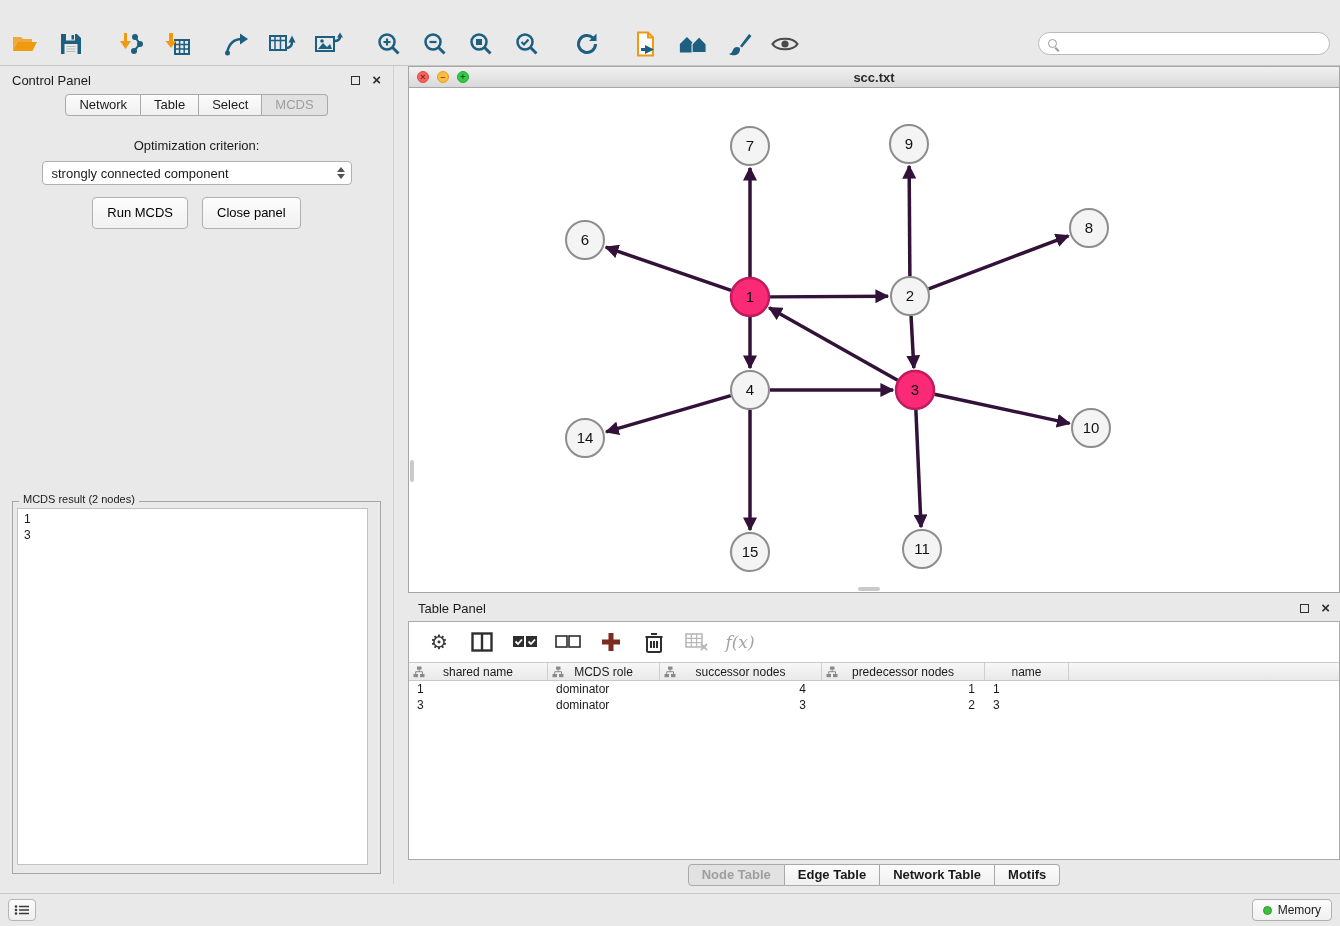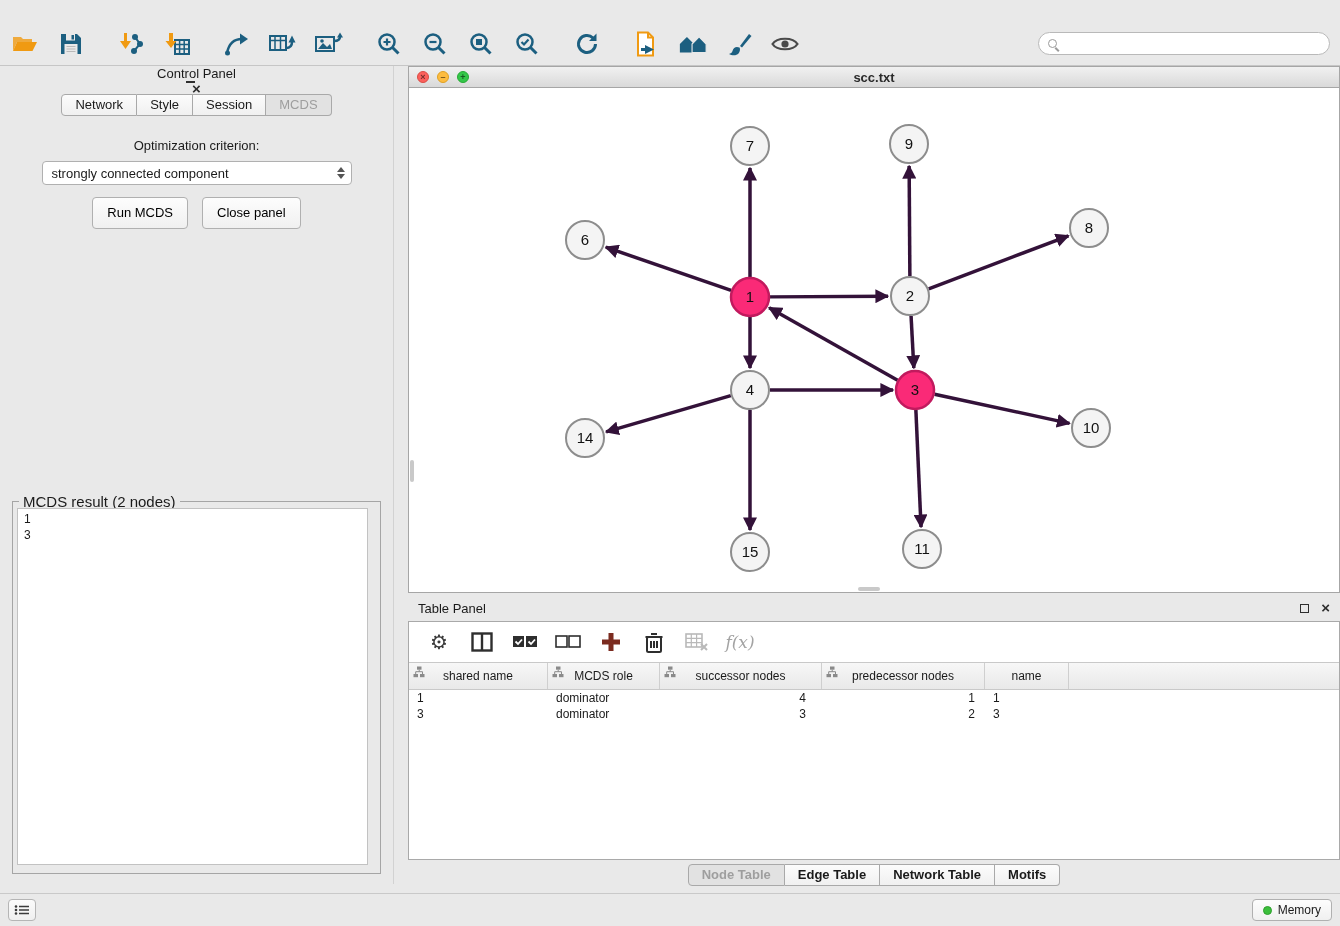--- a/index.html
+++ b/index.html
@@ -25,21 +25,21 @@
   .search-box { margin-left:auto; margin-right:10px; width:292px; height:23px;
     background:#fff; border:1px solid #b9b9b9; border-radius:12px;
     display:flex; align-items:center; padding:0 9px; }
   .mag { position:relative; width:9px; height:9px; border:1.5px solid #9a9a9a; border-radius:50%; flex:0 0 auto; }
   .mag::after { content:""; position:absolute; left:7px; top:7px; width:5px; height:1.5px; background:#9a9a9a; transform:rotate(45deg); transform-origin:0 0; }
   .search-box input { border:none; outline:none; background:transparent; margin-left:6px; flex:1; font-size:12px; font-family:"Liberation Sans", sans-serif; }
 
   
   .control-panel { position:absolute; left:0; top:66px; width:394px; height:818px;
     background:#e9e9e9; border-right:1px solid #d2d2d2; }
-  .panel-header { height:28px; display:flex; align-items:center; padding:0 12px; font-size:13px;flex-direction:column; }
+  .panel-header { height:28px; display:flex; align-items:center; padding:0 12px; font-size:13px; }
   .panel-header .spacer { flex:1; }
   .winbtn-float { width:9px; height:9px; border:1.5px solid #2e2e2e; display:inline-block; margin-right:12px; cursor:default; }
   .winbtn-close { font-size:15px; font-weight:bold; line-height:12px; color:#2e2e2e; cursor:default; }
   .seg { display:flex; justify-content:center; }
   .seg .tab { border:1px solid #a9a9a9; border-left:none; padding:2px 13px; font-size:13px;
     background:linear-gradient(#fcfcfc,#f0f0f0); color:#1a1a1a; cursor:default; line-height:16px;text-align:center; }
   .seg .tab:first-child { border-left:1px solid #a9a9a9; border-radius:4px 0 0 4px; }
   .seg .tab:last-child { border-radius:0 4px 4px 0; }
   .seg .tab.active { background:#e2e2e2; color:#9e9e9e; }
   .cp-opt-label { text-align:center; font-size:13px; margin-top:22px; }
@@ -50,21 +50,21 @@
   .updown { display:flex; flex-direction:column; gap:2px; align-items:center; }
   .updown i { width:0; height:0; border-left:4px solid transparent; border-right:4px solid transparent; display:block; }
   .updown .up { border-bottom:5px solid #555; }
   .updown .dn { border-top:5px solid #555; }
   .cp-buttons { display:flex; justify-content:center; gap:14px; margin-top:12px; }
   .btn { height:32px; padding:0 14px; font-size:13px; line-height:20px;
     background:linear-gradient(#fdfdfd,#f0f0f0); border:1px solid #b0b0b0; border-radius:4px; cursor:default; }
   .cp-groupbox { position:absolute; left:12px; right:12px; top:435px; bottom:10px;
     border:1px solid #a5a5a5; }
   .cp-groupbox .legend { position:absolute; top:-9px; left:6px; background:#e9e9e9;
-    padding:0 4px; font-size:15px; }
+    padding:0 4px; font-size:11px; }
   .result-text { position:absolute; left:4px; top:6px; right:12px; bottom:8px;
     background:#fff; border:1px solid #c2c2c2; padding:2px 6px; font-size:12px; line-height:16px; overflow:hidden; }
 
   
   .network-window { position:absolute; left:408px; top:66px; width:932px; height:527px; }
   .nw-titlebar { position:relative; height:22px; background:linear-gradient(#f1f1f1,#d9d9d9);
     border:1px solid #a6a6a6; display:flex; align-items:center; padding:0 8px; }
   .nw-title { position:absolute; left:0; right:0; text-align:center; font-size:13px; font-weight:bold; color:#2a2a2a; }
   .lights { display:flex; gap:8px; z-index:1; }
   .light { width:12px; height:12px; border-radius:50%; font-size:9px; line-height:11px; text-align:center;
@@ -79,21 +79,21 @@
   .nw-hthumb { position:absolute; bottom:1px; left:449px; width:22px; height:4px; background:#c9c9c9; border-radius:2px; }
 
   
   .table-panel { position:absolute; left:408px; top:595px; width:932px; height:293px; }
   .tp-header { height:26px; display:flex; align-items:center; padding:0 10px; font-size:13px; }
   .tp-body { position:absolute; left:0; right:0; top:26px; bottom:28px; background:#fff; border:1px solid #a9a9a9; }
   .tp-toolbar { height:40px; display:flex; align-items:center; gap:17px; padding-left:17px; }
   .tp-toolbar .icon-btn { width:26px; height:26px; }
   .gear-glyph { font-size:20px; color:#3a3a3a; line-height:20px; }
   .fx-label { font-family:"DejaVu Serif", serif; font-style:italic; font-size:17px; color:#a3a3a3; }
-  .tp-thead { display:flex; height:28px; border-top:1px solid #c9c9c9; border-bottom:1px solid #c9c9c9;
+  .tp-thead { display:flex; height:19px; border-top:1px solid #c9c9c9; border-bottom:1px solid #c9c9c9;
     background:linear-gradient(#f7f7f7,#e9e9e9); }
   .th { position:relative; display:flex; align-items:center; justify-content:center;
     font-size:12px; border-right:1px solid #cfcfcf; cursor:default; }
   .th .colicon { position:absolute; left:4px; top:3px; }
   .c0{width:139px}.c1{width:112px}.c2{width:162px}.c3{width:163px}.c4{width:84px}
   .tp-row { display:flex; height:16px; font-size:12px; align-items:center; }
   .td { overflow:hidden; white-space:nowrap; }
   .td.c0,.td.c1,.td.c4 { padding-left:8px; text-align:left; }
   .td.c2 { padding-right:16px; text-align:right; }
   .td.c3 { padding-right:10px; text-align:right; }
@@ -251,22 +251,22 @@
 
   <div class="control-panel">
     <div class="panel-header">
       <span>Control Panel</span>
       <span class="spacer"></span>
       <span class="winbtn-float"></span>
       <span class="winbtn-close">×</span>
     </div>
     <div class="seg">
       <span class="tab">Network</span>
-      <span class="tab">Style</span>
-      <span class="tab">Session</span>
+      <span class="tab">Table</span>
+      <span class="tab">Select</span>
       <span class="tab active">MCDS</span>
     </div>
     <div class="cp-opt-label">Optimization criterion:</div>
     <div class="cp-select">
       <span class="val">strongly connected component</span>
       <span class="updown">
           <i class="up"></i>
           <i class="dn"></i>
         </span>
     </div>

